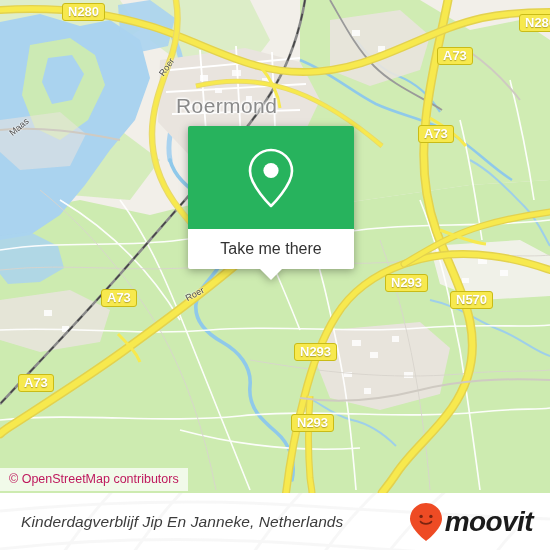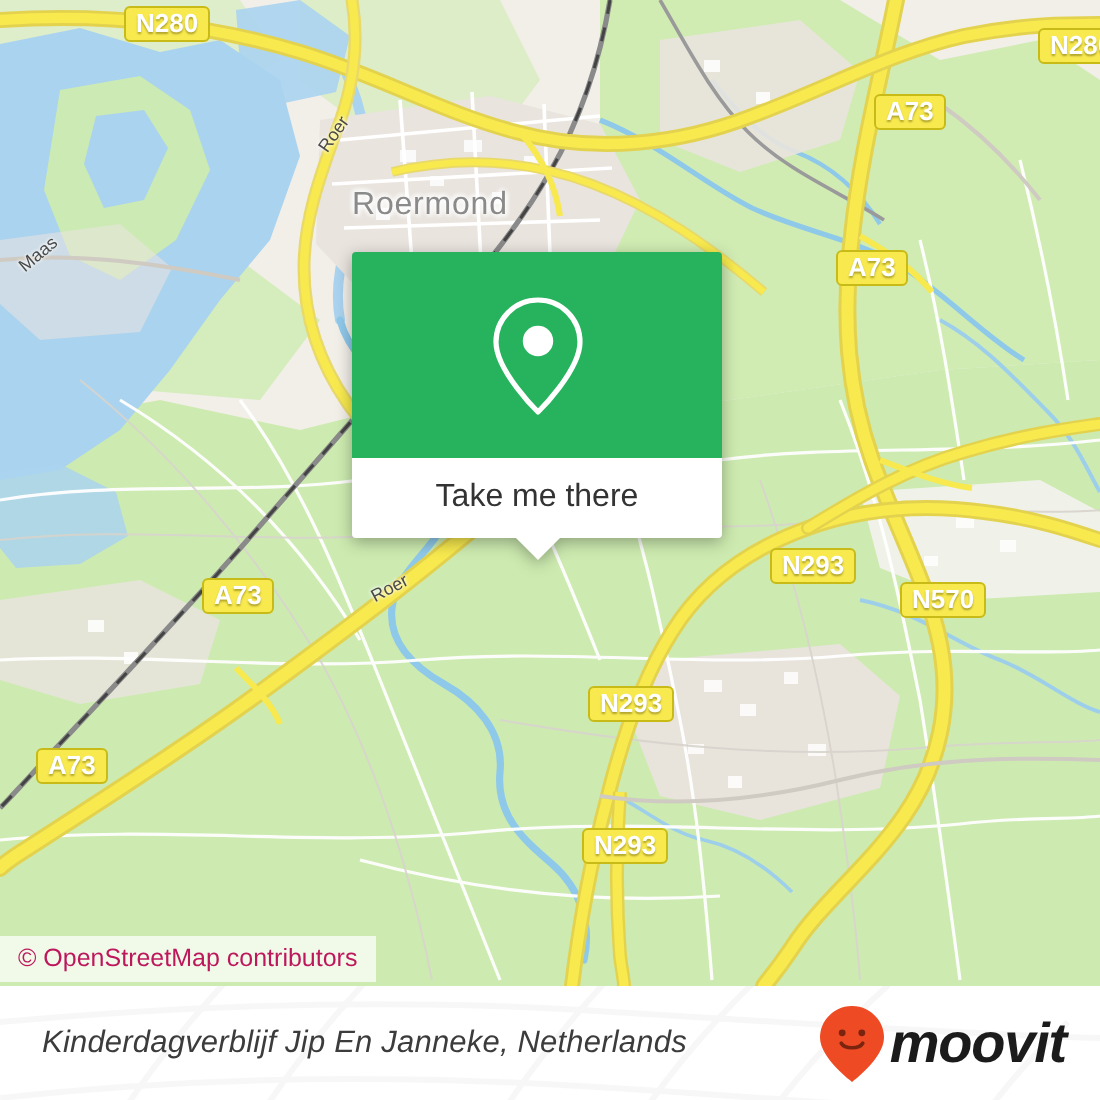--- a/index.html
+++ b/index.html
@@ -17,21 +17,21 @@
     overflow:hidden;background:#f2efe9;
   }
   #map-svg{position:absolute;left:0;top:0;width:550px;height:493px;display:block;}
 
   
   .maplabel{
     position:absolute;pointer-events:none;white-space:nowrap;
     font-family:"Liberation Sans", sans-serif;
   }
   .city-label{
-    color:#8a8a8a;font-size:16px;letter-spacing:.4px;
+    color:#8a8a8a;font-size:21px;letter-spacing:.4px;
     text-shadow:0 0 3px #fff,0 0 3px #fff,1px 1px 2px #fff,-1px -1px 2px #fff;
   }
   .water-label{
     color:#4a4a4a;font-size:9px;font-style:normal;
     text-shadow:0 0 2px #fff,0 0 2px #fff;
   }
   
   .shield{
     position:absolute;
     background:#f7e94e;border:1.5px solid #c9bb17;border-radius:3px;
@@ -44,21 +44,21 @@
   
   #attribution{
     position:absolute;left:0;top:468px;
     background:rgba(255,255,255,.72);
     color:#be185d;font-size:12.5px;line-height:20px;
     padding:1px 9px 2px 9px;
   }
 
   
   #popup{
-    position:absolute;left:176px;top:126px;width:185px;
+    position:absolute;left:188px;top:126px;width:166px;
     filter:drop-shadow(0 2px 4px rgba(0,0,0,.32));
   }
   #popup-head{
     background:#27b35d;height:103px;border-radius:2px 2px 0 0;
     display:flex;align-items:center;justify-content:center;
   }
   #popup-foot{
     background:#ffffff;height:40px;border-radius:0 0 2px 2px;
     display:flex;align-items:center;justify-content:center;
     color:#333333;font-size:16px;

